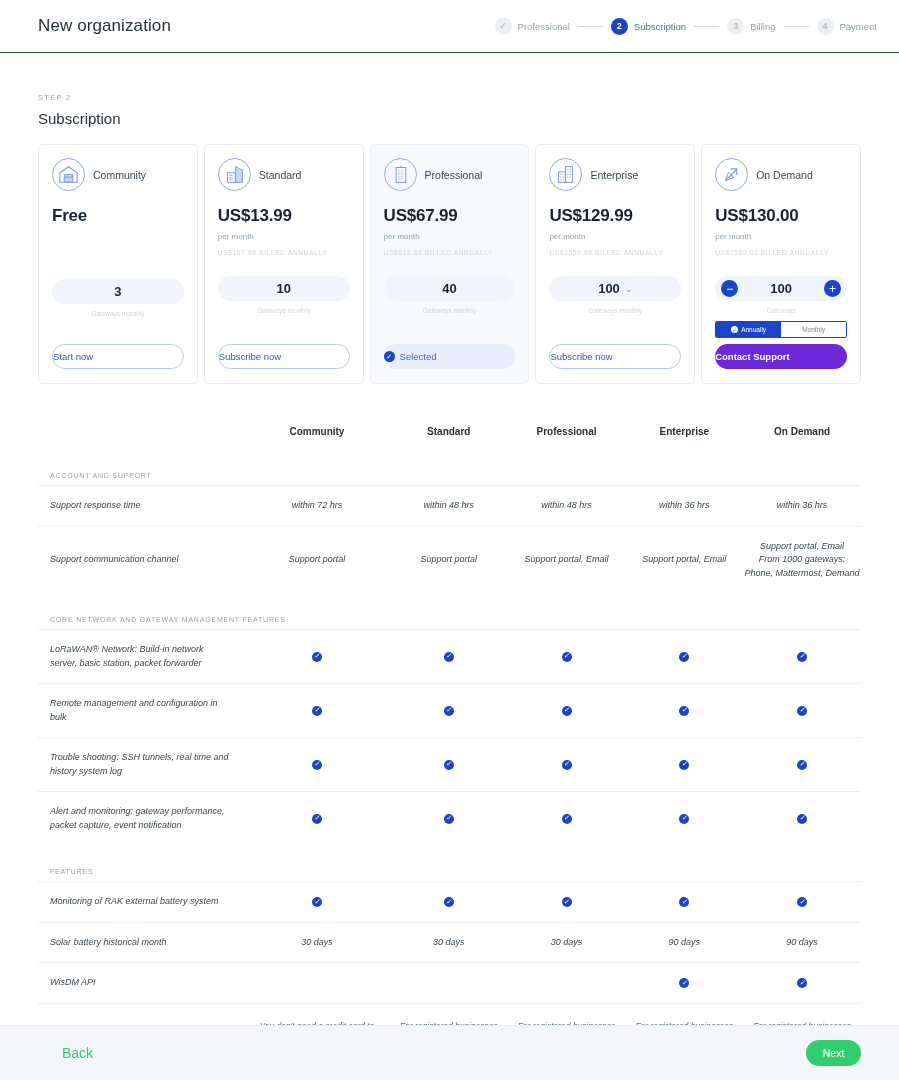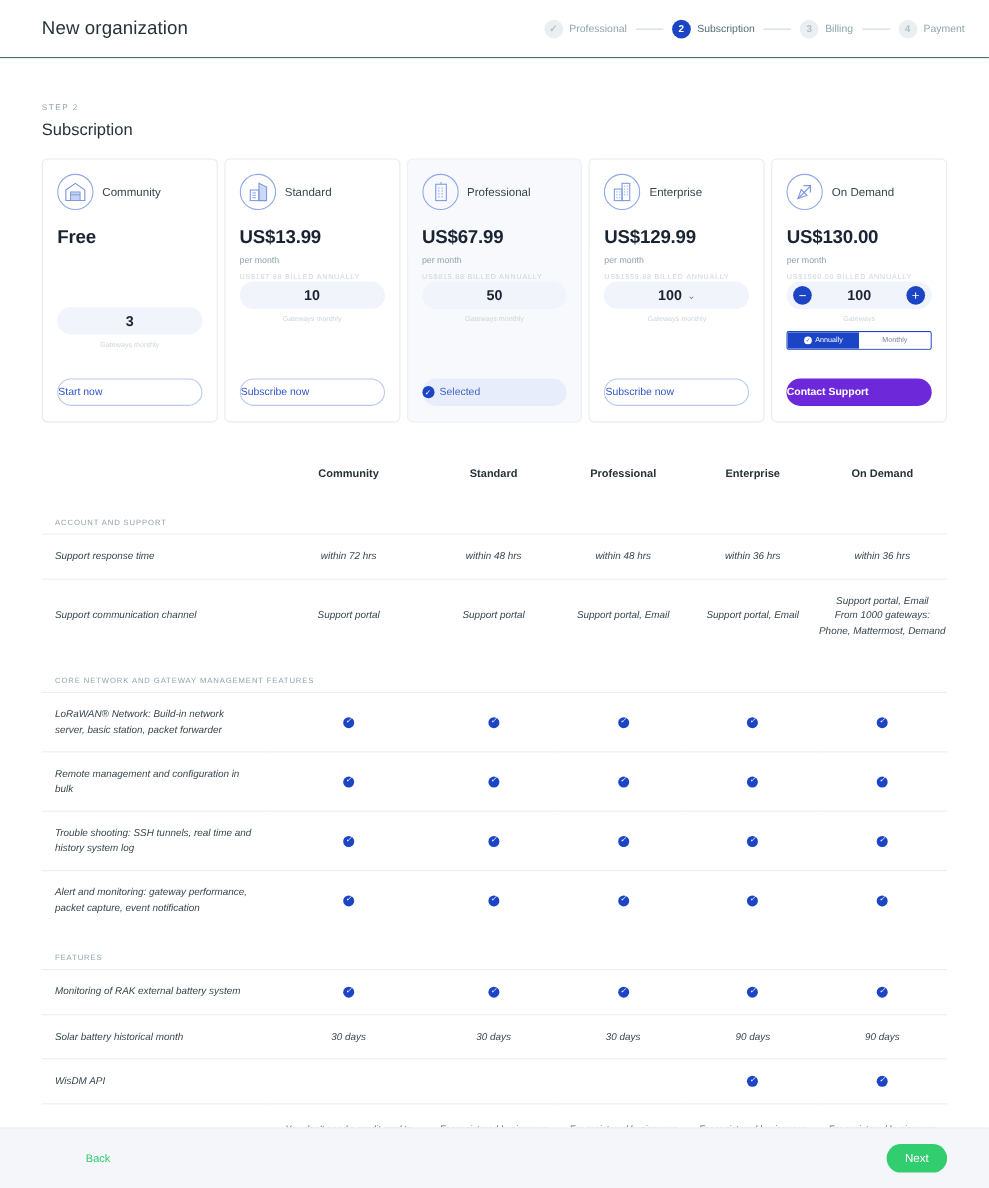--- a/index.html
+++ b/index.html
@@ -60,21 +60,21 @@
     border: 1px solid #8fa9e8; flex: 0 0 33px;
     display: flex; align-items: center; justify-content: center;
   }
   .plan-icon svg { display: block; }
   .plan-name { font-size: 10.5px; color: #37474f; }
   .price { font-size: 17px; font-weight: 700; color: #1a2332; margin-top: 15px; letter-spacing: -.2px; }
   .per-month { font-size: 8px; color: #90a4ae; margin-top: 6px; }
   .billed { font-size: 6.5px; color: #cfd5da; letter-spacing: .7px; margin-top: 8px; text-transform: uppercase; }
 
   .gw-pill {
-    height: 25px; border-radius: 13px; background: #f1f4fb;
+    margin-top: 20px; height: 25px; border-radius: 13px; background: #f1f4fb;
     display: flex; align-items: center; justify-content: center; position: relative;
   }
   .gw-pill .num { font-size: 13px; font-weight: 700; color: #1a2332; }
   .gw-pill .caret { font-size: 9px; color: #7b8794; margin-left: 5px; }
   .gw-pill .step-btn {
     position: absolute; width: 17px; height: 17px; border-radius: 50%;
     background: #1b45c5; color: #fff; font-size: 12px; line-height: 1;
     display: flex; align-items: center; justify-content: center; cursor: pointer;
   }
   .gw-pill .step-btn.minus { left: 6px; }
@@ -132,21 +132,21 @@
     font-size: 7px; display: inline-flex; align-items: center; justify-content: center;
     vertical-align: middle;
   }
 
   
   .footer {
     flex: 0 0 55px; height: 55px; background: #f4f6f9;
     border-top: 1px solid #eceff1;
     display: flex; align-items: center; padding: 0 38px;
   }
-  .back-link { color: #2ecc71; font-size: 10px; margin-left: 40px; cursor: pointer; }
+  .back-link { color: #2ecc71; font-size: 14px; margin-left: 24px; cursor: pointer; }
   .next-btn {
     margin-left: auto; background: #32cd6e; color: #fff; font-size: 10.5px;
     width: 55px; height: 26px; border-radius: 13px;
     display: flex; align-items: center; justify-content: center; cursor: pointer;
   }
 </style>
 </head>
 <body>
 
 <div class="page">
@@ -231,21 +231,21 @@
                 <path d="M9.5 8h1.4M13 8h1.4M9.5 11h1.4M13 11h1.4M9.5 14h1.4M13 14h1.4M9.5 17h1.4M13 17h1.4" stroke="#7b97e0" stroke-width="1"></path>
                 <path d="M12.5 1.6v2.4" stroke="#7b97e0" stroke-width="1"></path>
               </svg>
             </div>
             <div class="plan-name">Professional</div>
           </div>
           <div class="price">US$67.99</div>
           <div class="per-month">per month</div>
           <div class="billed">US$815.88 BILLED ANNUALLY</div>
           <div class="gw-pill">
-            <div class="num">50</div>
+            <div class="num">40</div>
           </div>
           <div class="gw-caption">Gateways monthly</div>
           <div class="cta muted">
             <span class="chk-ic">✓</span>
             <span>Selected</span>
           </div>
         </div>
         <div class="card">
           <div class="card-head">
             <div class="plan-icon">

